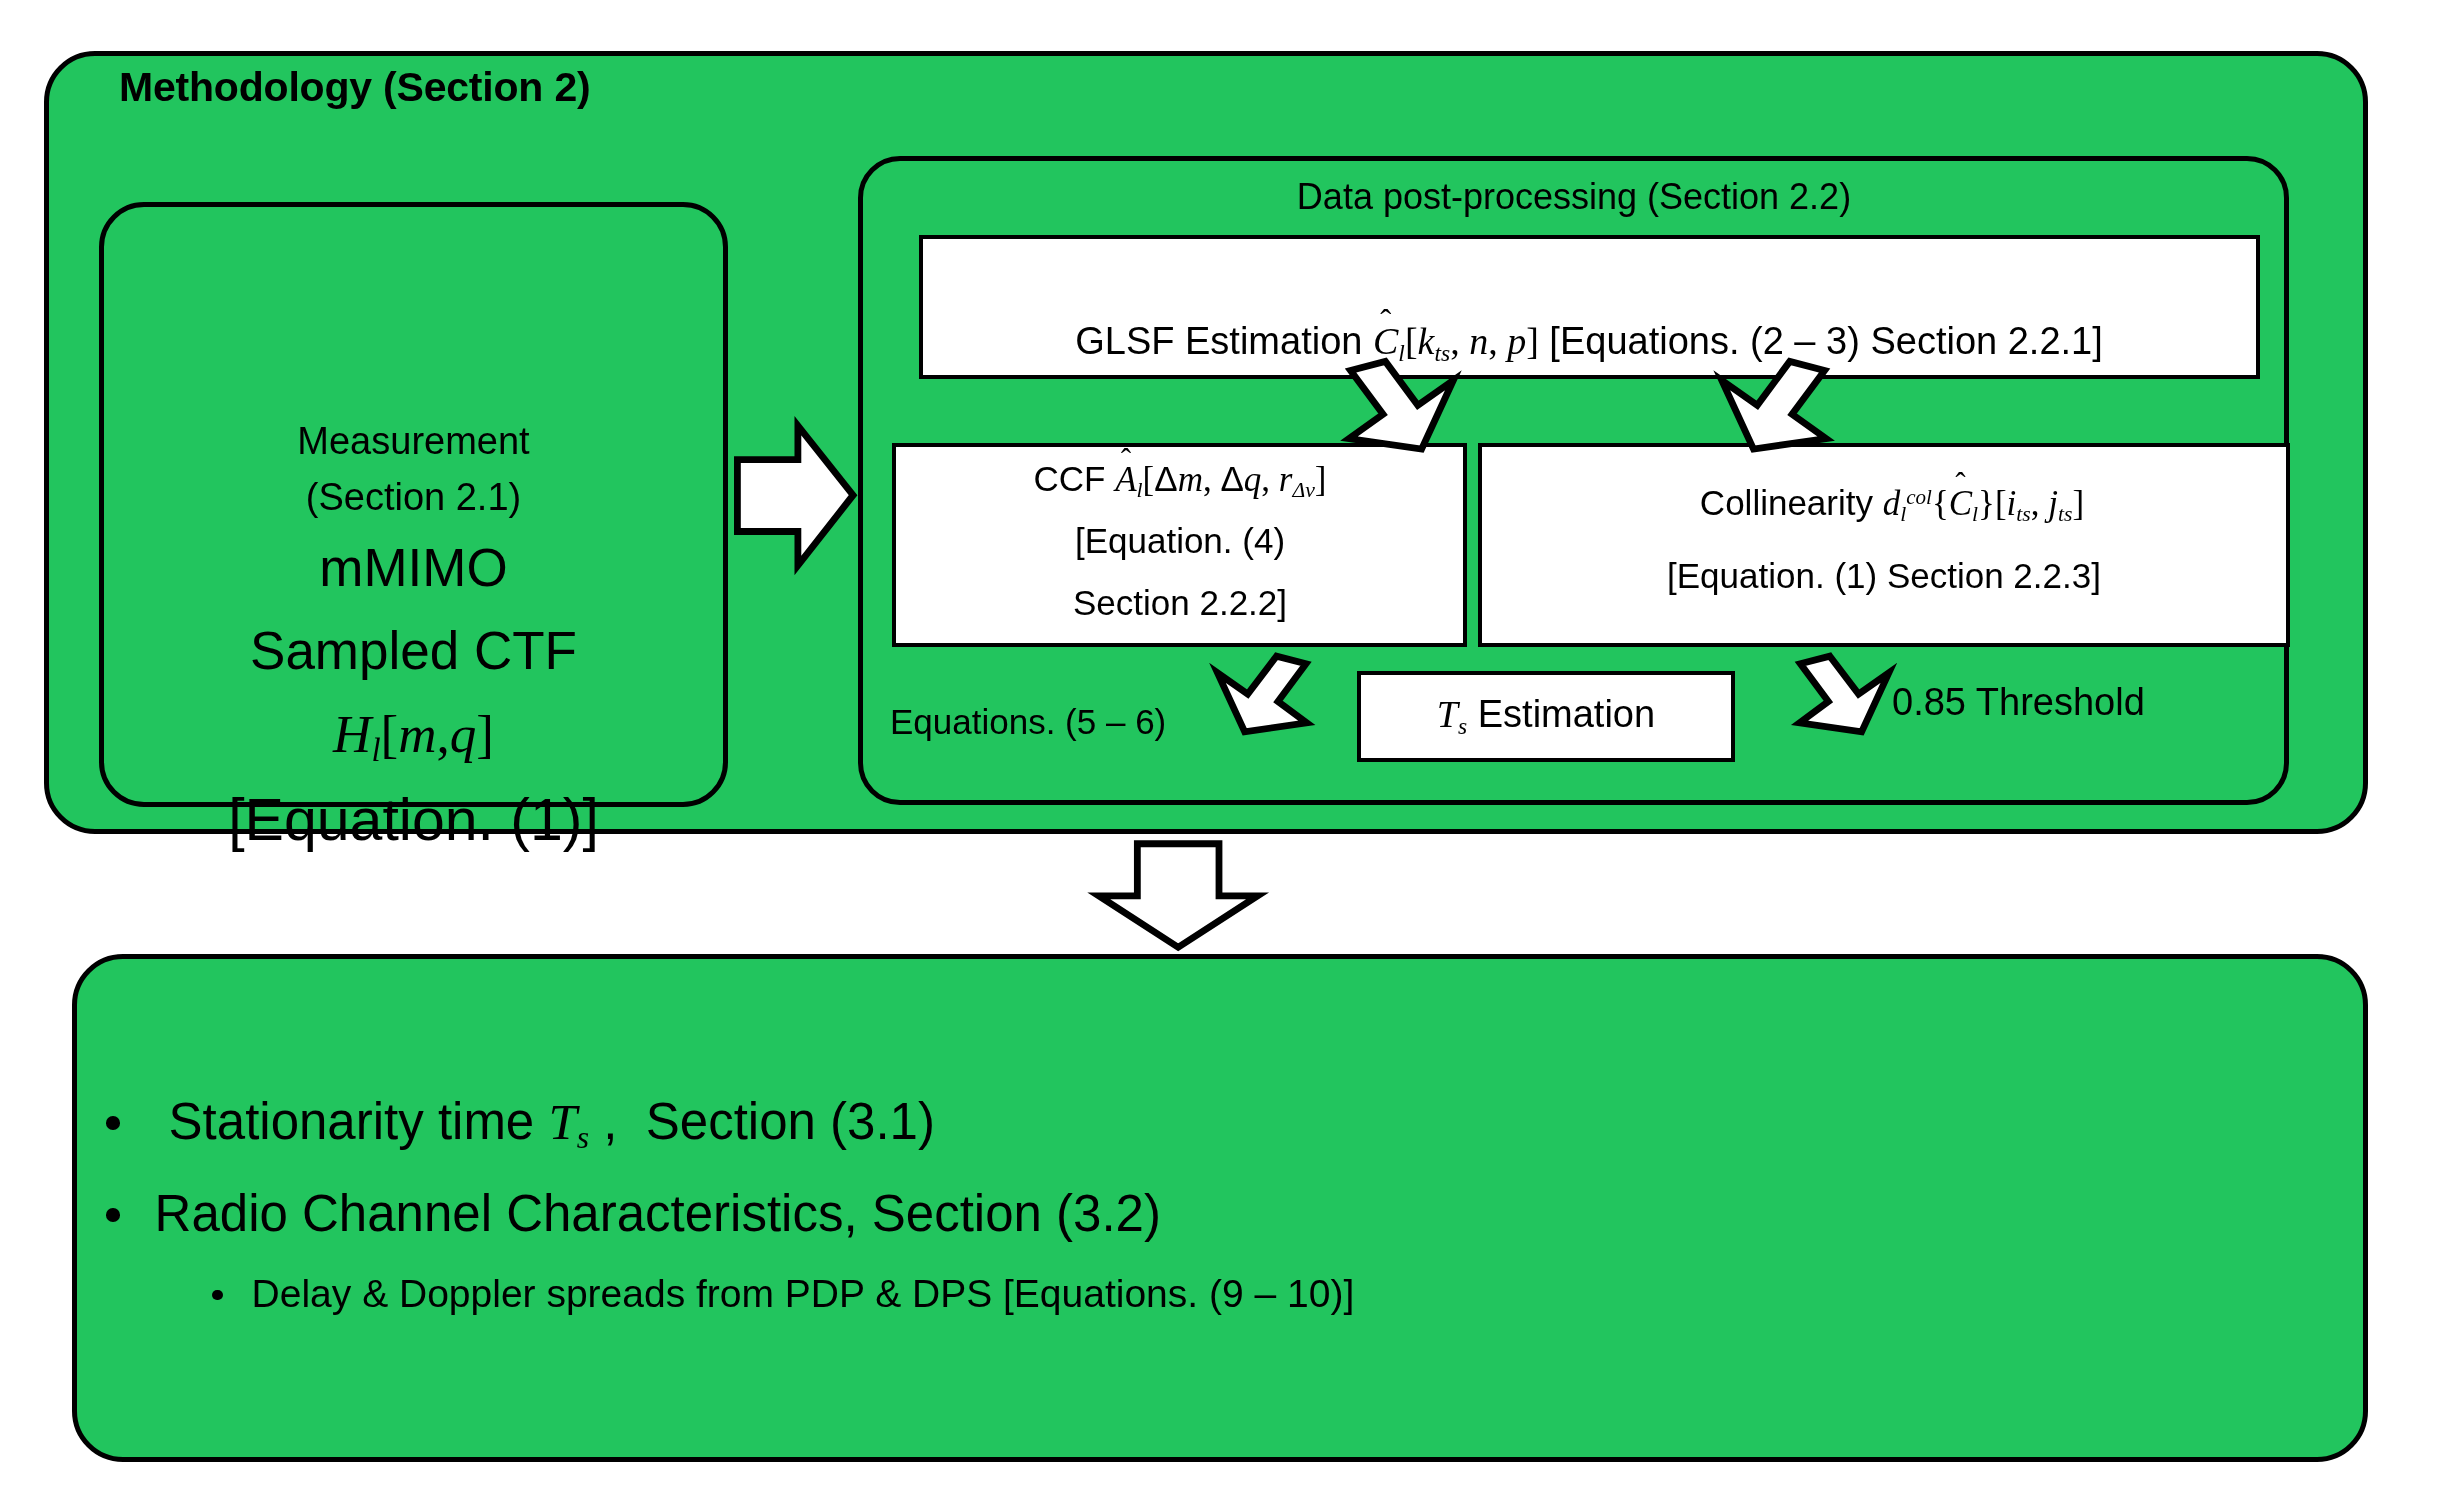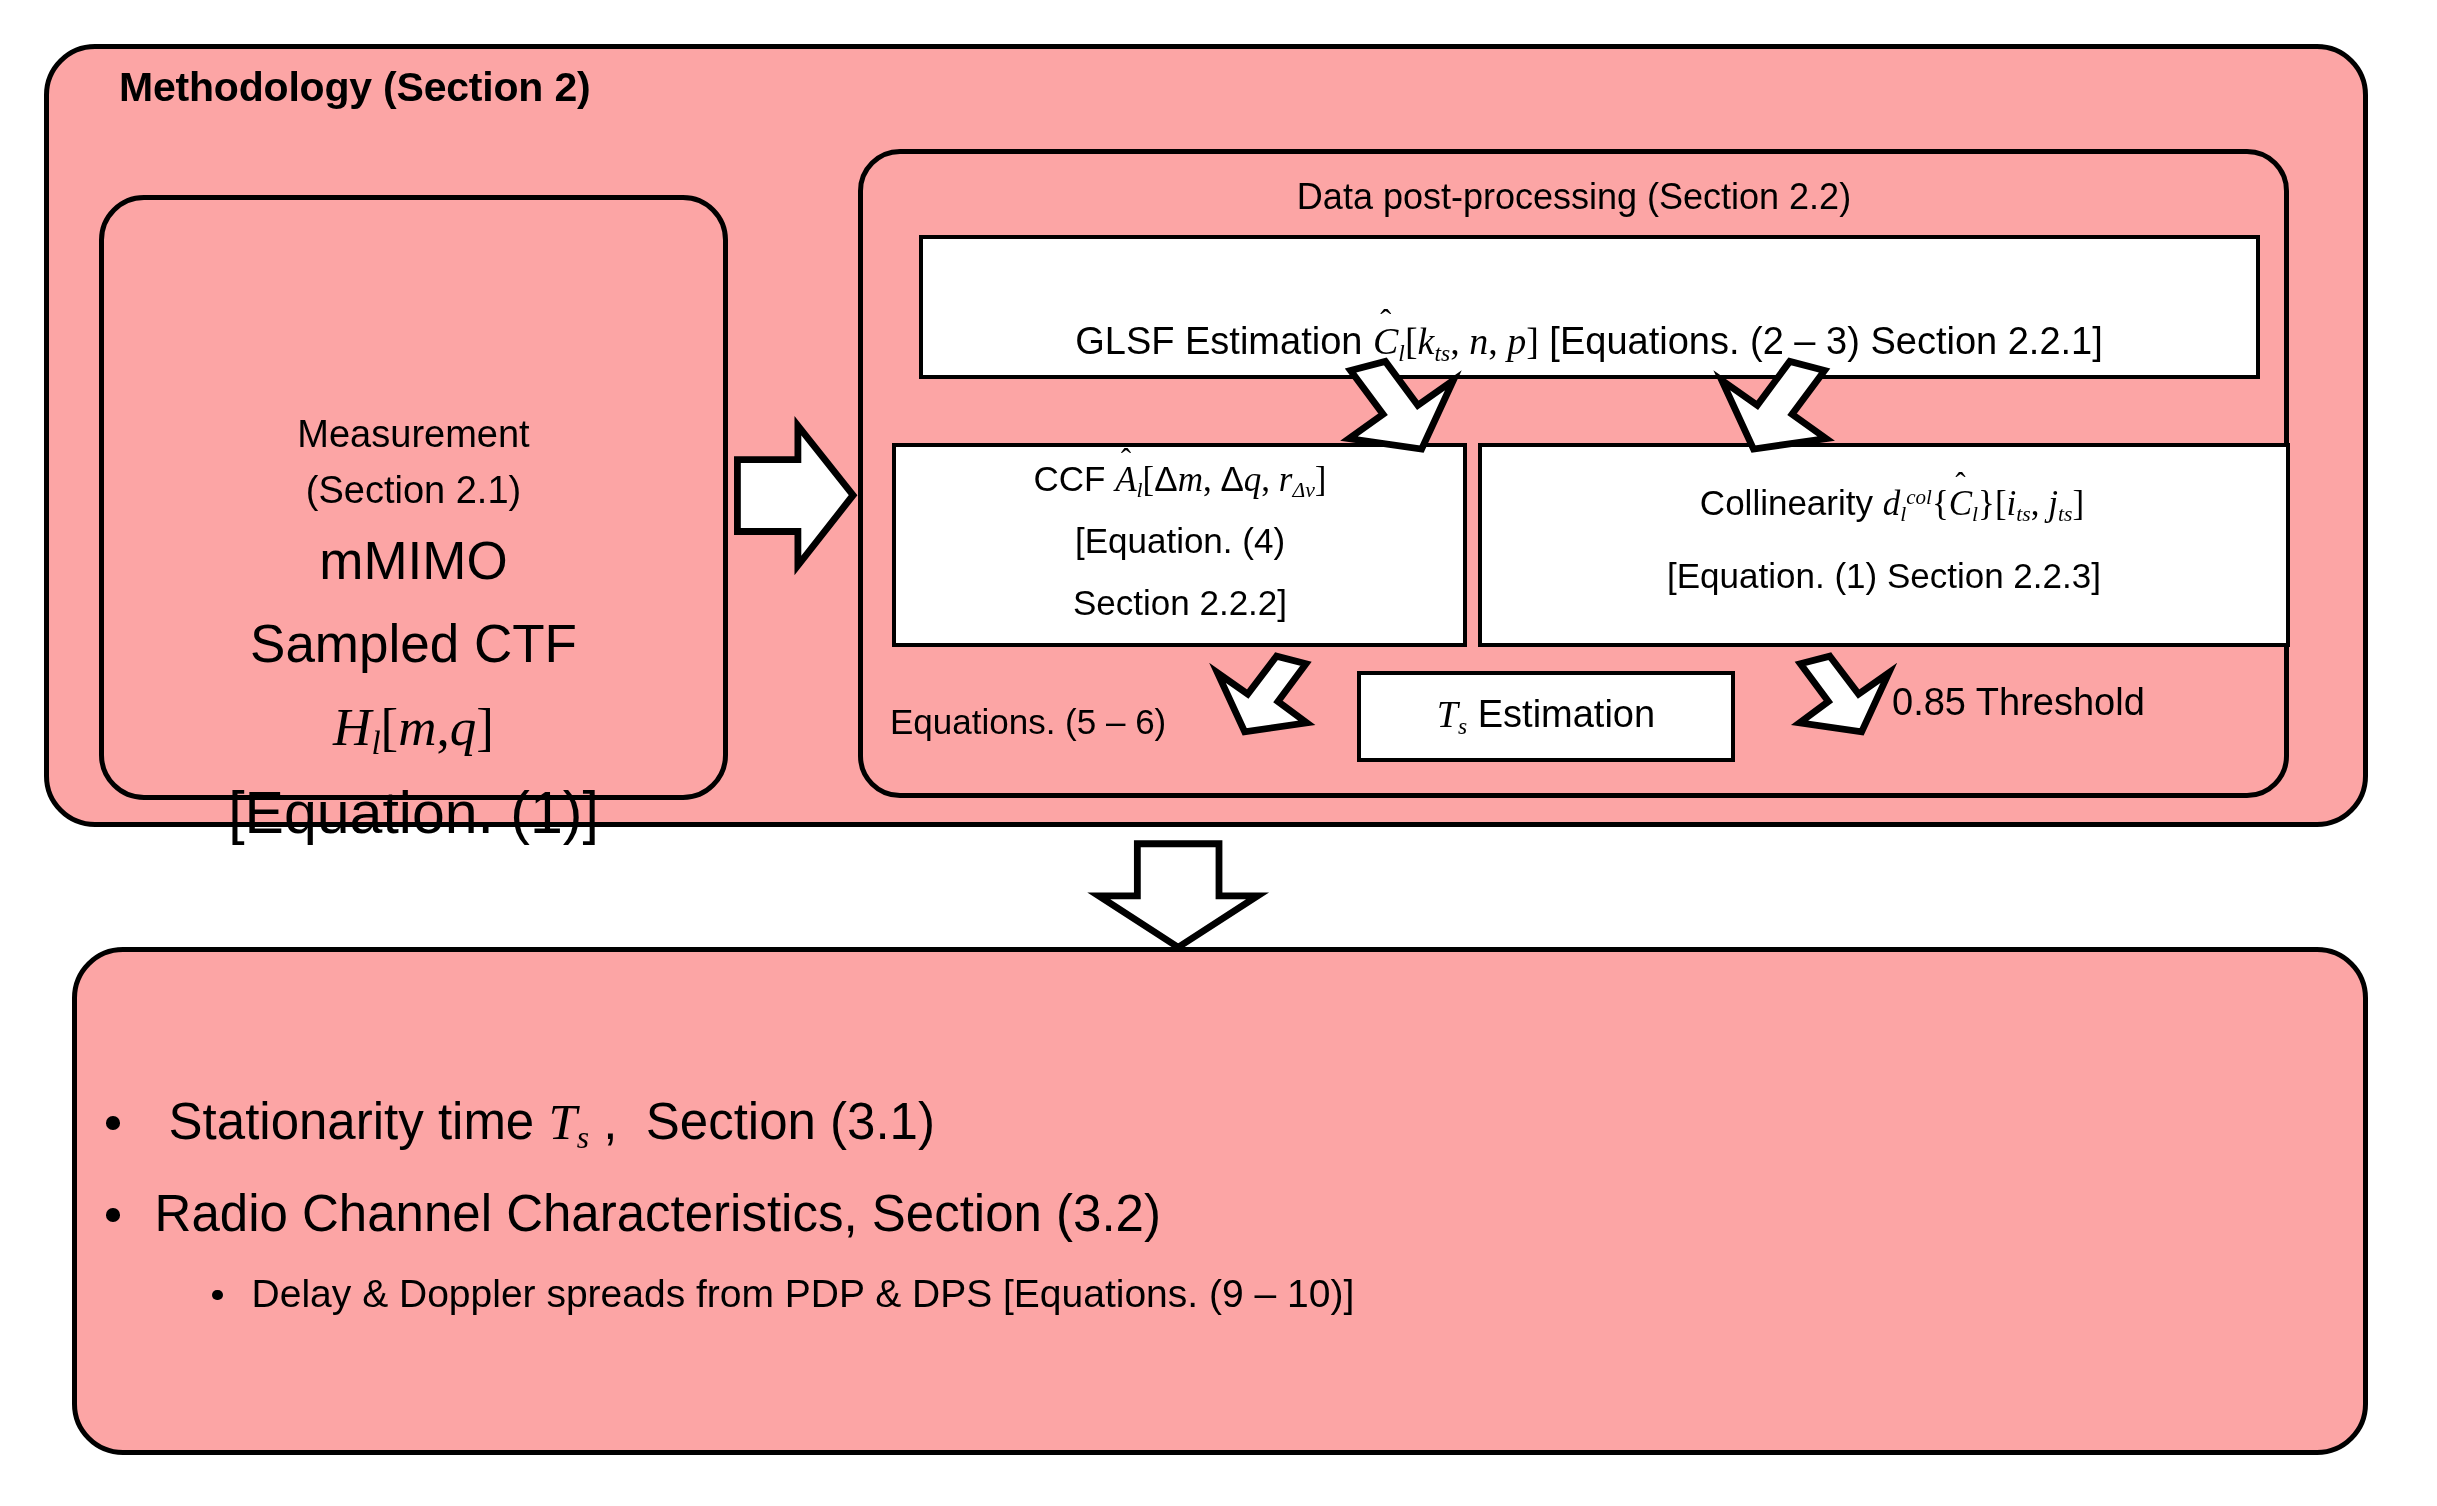--- a/index.html
+++ b/index.html
@@ -9,22 +9,23 @@
     color:#000000;
     -webkit-font-smoothing:antialiased;
   }
   .stage{position:absolute;left:0;top:0;width:1941px;height:1506px;}
 
   
   .rbox{
     position:absolute;
     border:5.3px solid #000;
     border-radius:48px;
-    background:#fca5a5;
+    background:#22c55e;
     box-sizing:border-box;
+    margin-top:7px;
   }
   .sbox{
     position:absolute;
     border:4.5px solid #000;
     background:#fff;
     box-sizing:border-box;
   }
 
   
   .t{position:absolute;white-space:nowrap;line-height:1.08;}

